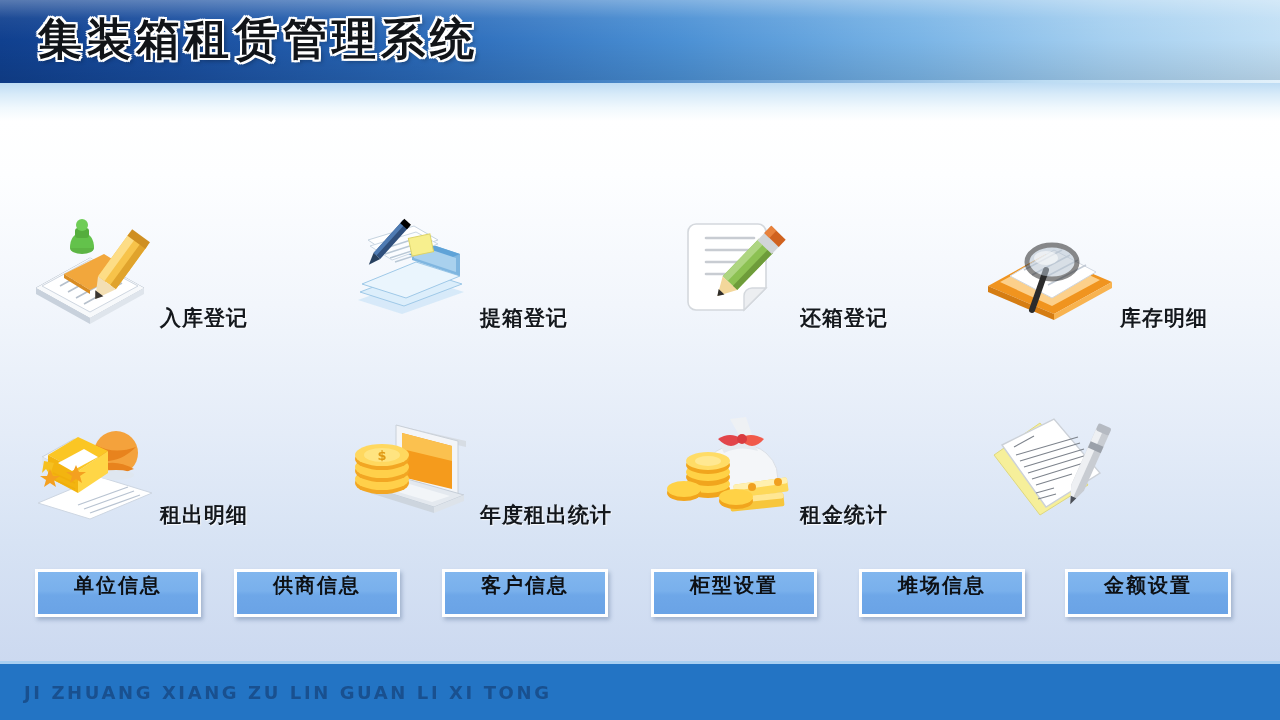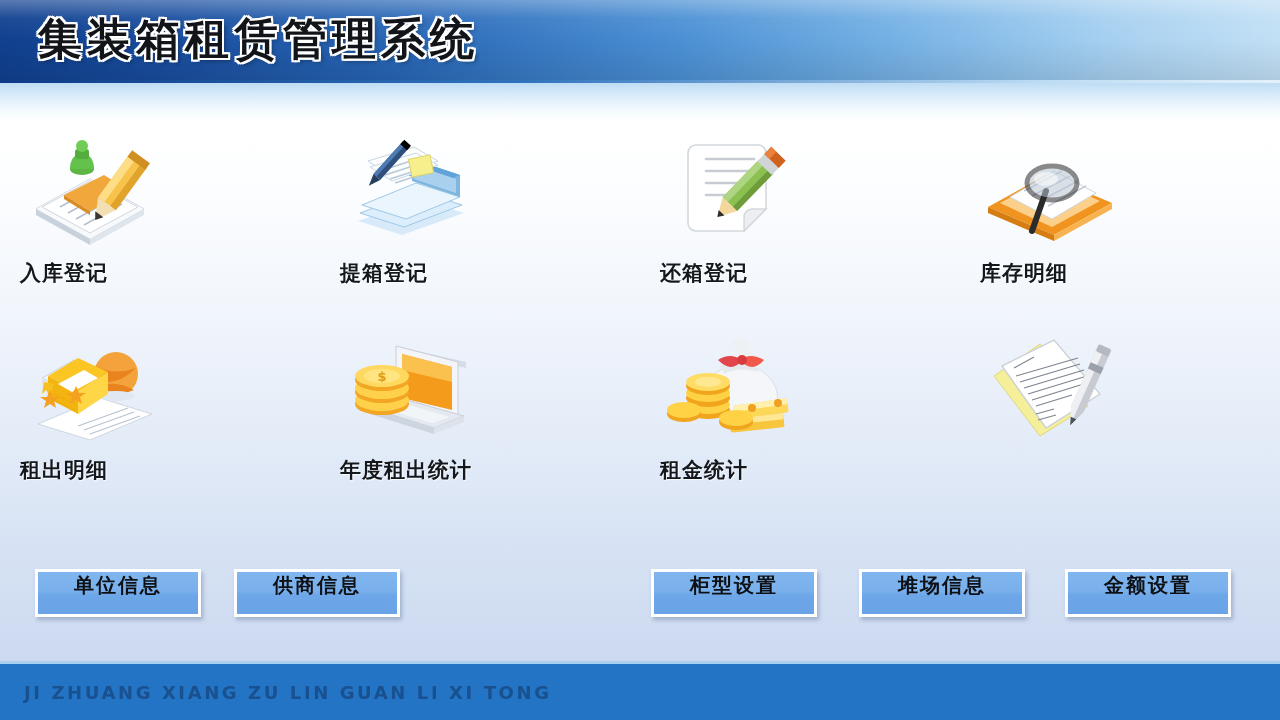--- a/index.html
+++ b/index.html
@@ -103,22 +103,22 @@
     top: 14px;
     width: 1280px;
     display: flex;
     flex-wrap: wrap;
   }
   .icon-cell {
     width: 300px;
     height: 197px;
     margin-left: 20px;
     display: flex;
-    flex-direction: column;
-    align-items: flex-start;
+    flex-direction: row;
+    align-items: flex-end;
     justify-content: flex-start;
     cursor: pointer;
   }
   .icon-art {
     width: 140px;
     height: 118px;
     position: relative;
   }
   .icon-label {
     margin-top: 6px;
@@ -454,20 +454,23 @@
 
     </div>
 
     <div class="button-row">
       <div class="nav-button" style="left:35px">
           <span>单位信息</span>
         </div>
       <div class="nav-button" style="left:234px">
           <span>供商信息</span>
         </div>
+      <div class="nav-button" style="left:442px">
+          <span>客户信息</span>
+        </div>
       <div class="nav-button" style="left:651px">
           <span>柜型设置</span>
         </div>
       <div class="nav-button" style="left:859px">
           <span>堆场信息</span>
         </div>
       <div class="nav-button" style="left:1065px">
           <span>金额设置</span>
         </div>
     </div>

